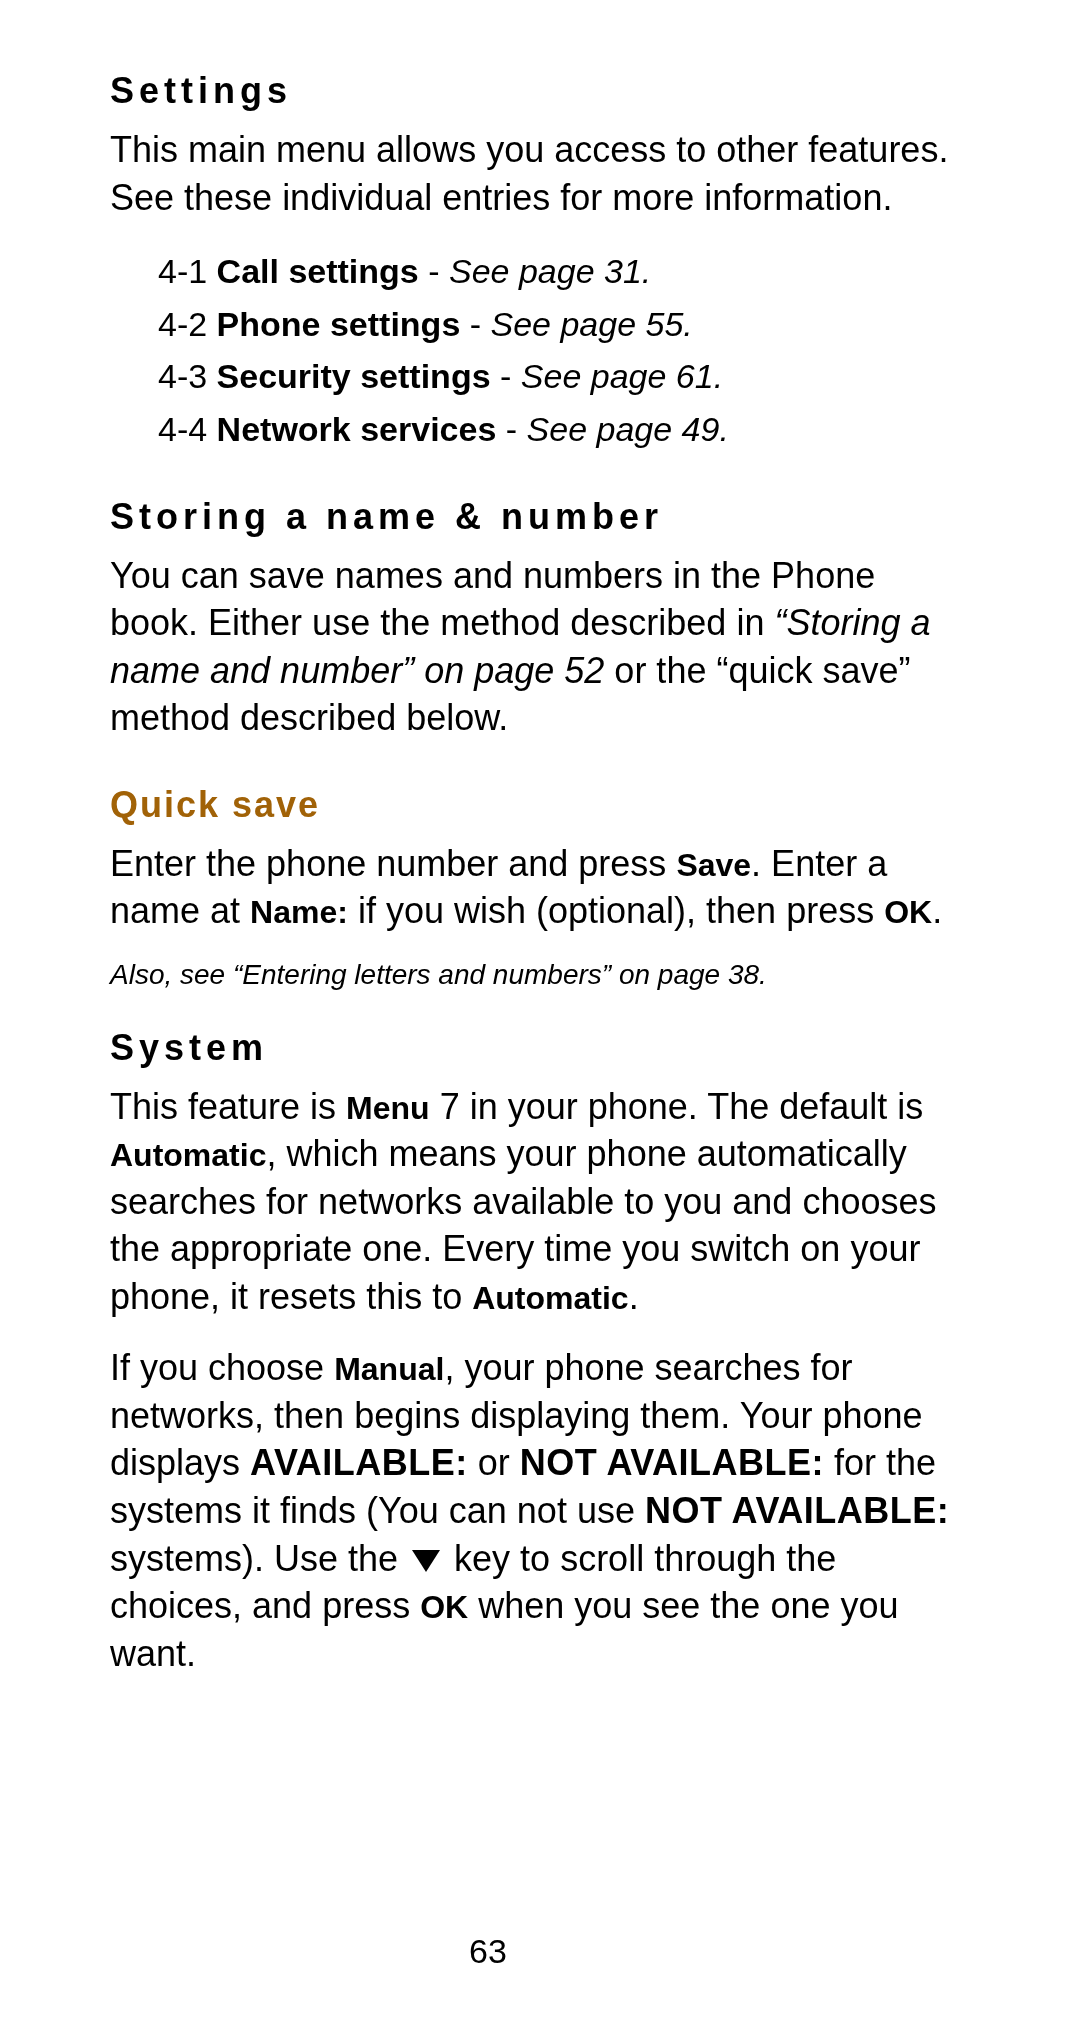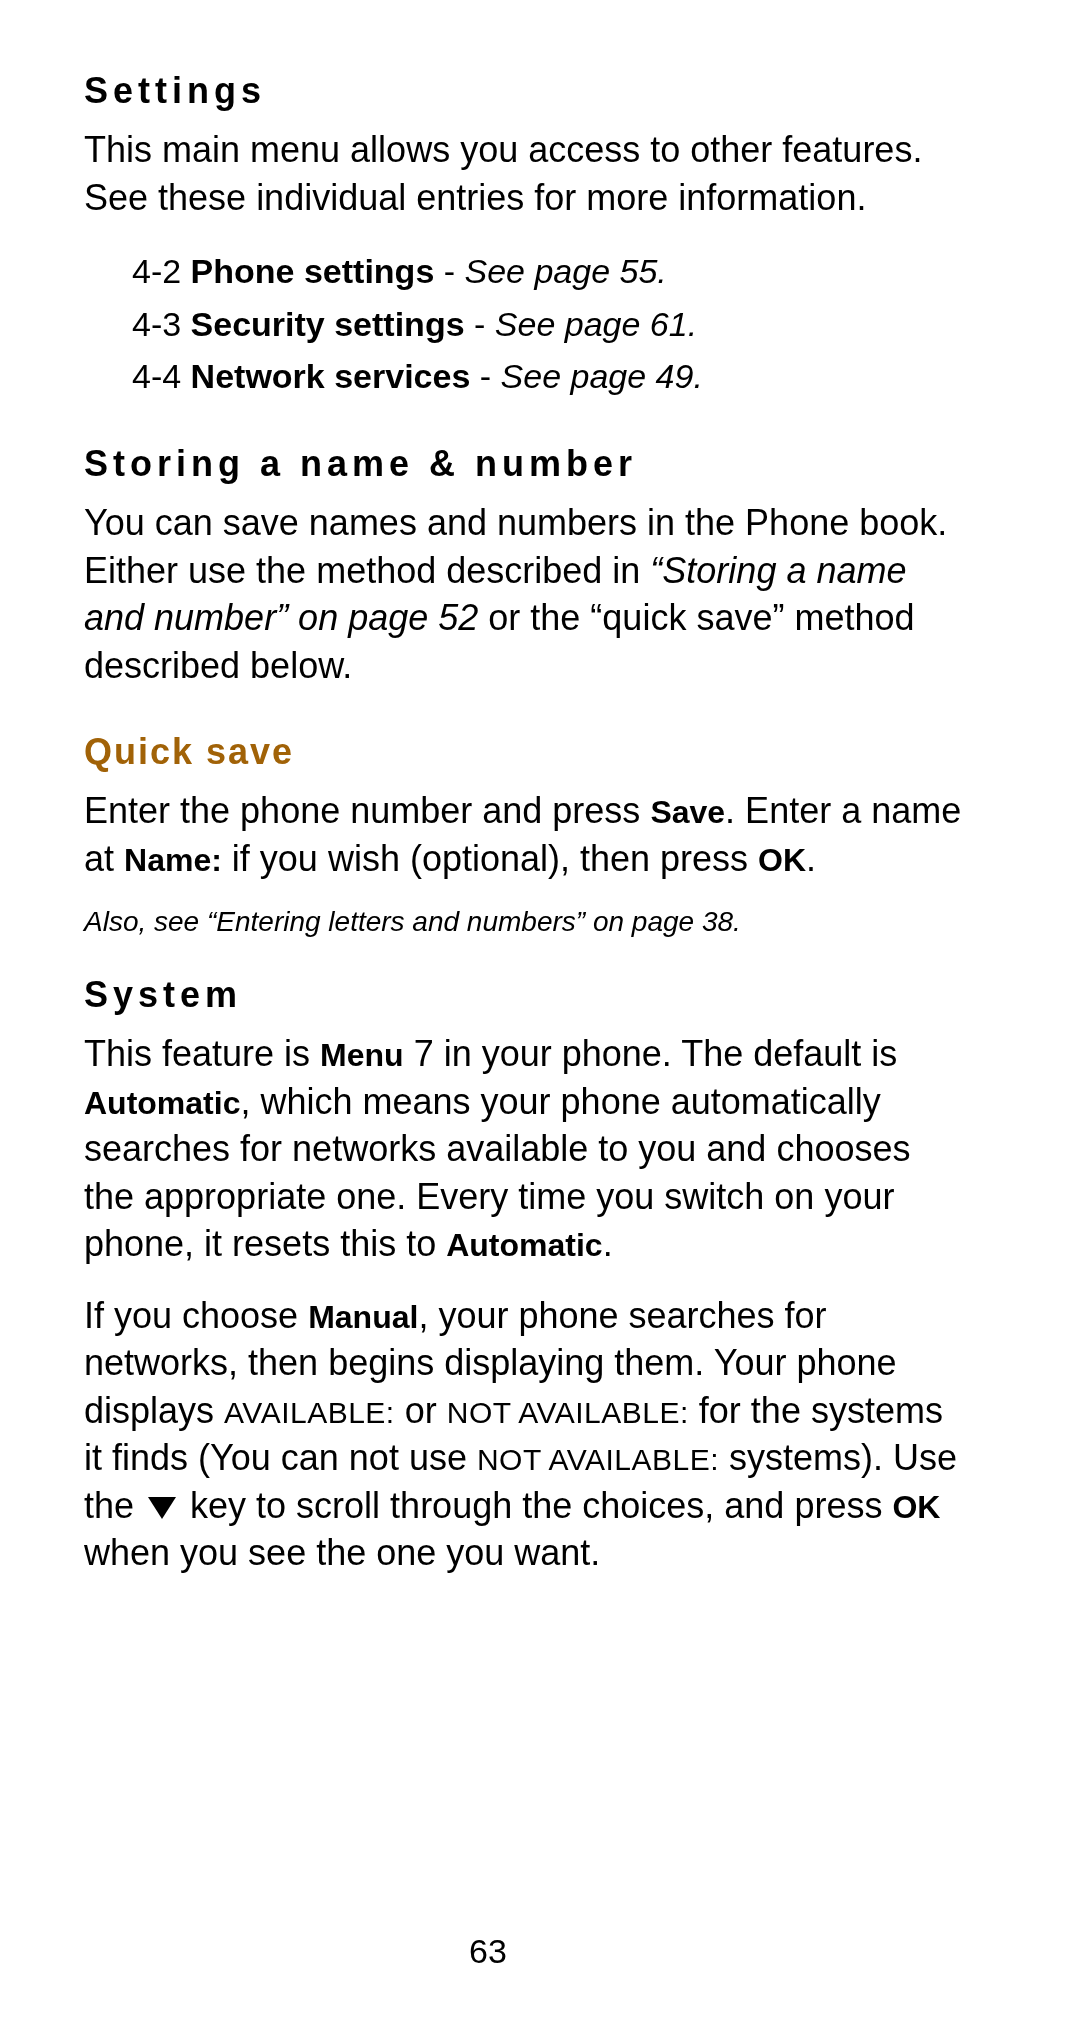--- a/index.html
+++ b/index.html
@@ -5,21 +5,21 @@
   html, body {
     margin: 0;
     padding: 0;
     background: #ffffff;
     width: 1080px;
   }
   .page {
     width: 1080px;
     min-height: 2039px;
     box-sizing: border-box;
-    padding: 70px 110px 0 84px;
+    padding: 70px 110px 0 110px;
     font-family: Arial, Helvetica, sans-serif;
     color: #000;
     position: relative;
   }
   .h2 {
     font-size: 36px;
     font-weight: bold;
     letter-spacing: 5px;
     margin: 0 0 14px 0;
   }
@@ -38,21 +38,21 @@
   .refs {
     margin: 24px 0 40px 48px;
     font-size: 34px;
     line-height: 1.55;
   }
   .ref-prefix { }
   .ref-bold { font-weight: bold; font-size: 34px; }
   .ref-italic { font-style: italic; }
   .sep { }
   .narrow-bold { font-weight: bold; font-size: 32px; }
-  .allcaps-bold { font-weight: normal; font-size: 30px; letter-spacing: 0.5px; }
+  .allcaps-bold { font-weight: bold; font-size: 36px; letter-spacing: 0.5px; }
   .italic { font-style: italic; }
   .note {
     font-size: 28px;
     font-style: italic;
     margin: 12px 0 36px 0;
   }
   .arrow {
     display: inline-block;
     width: 0; height: 0;
     border-left: 14px solid transparent;
@@ -71,20 +71,24 @@
   }
 </style>
 </head>
 <body>
 
 <div class="page">
 
   <div class="h2">Settings</div>
   <div class="para">This main menu allows you access to other features. See these individual entries for more information.</div>
   <div class="refs">
+    <div>
+      <span class="ref-prefix">4-1</span>
+      <span class="ref-bold">Call settings</span><span class="sep"> - </span><span class="ref-italic">See page 31.</span>
+    </div>
     <div>
       <span class="ref-prefix">4-2</span>
       <span class="ref-bold">Phone settings</span><span class="sep"> - </span><span class="ref-italic">See page 55.</span>
     </div>
     <div>
       <span class="ref-prefix">4-3</span>
       <span class="ref-bold">Security settings</span><span class="sep"> - </span><span class="ref-italic">See page 61.</span>
     </div>
     <div>
       <span class="ref-prefix">4-4</span>

